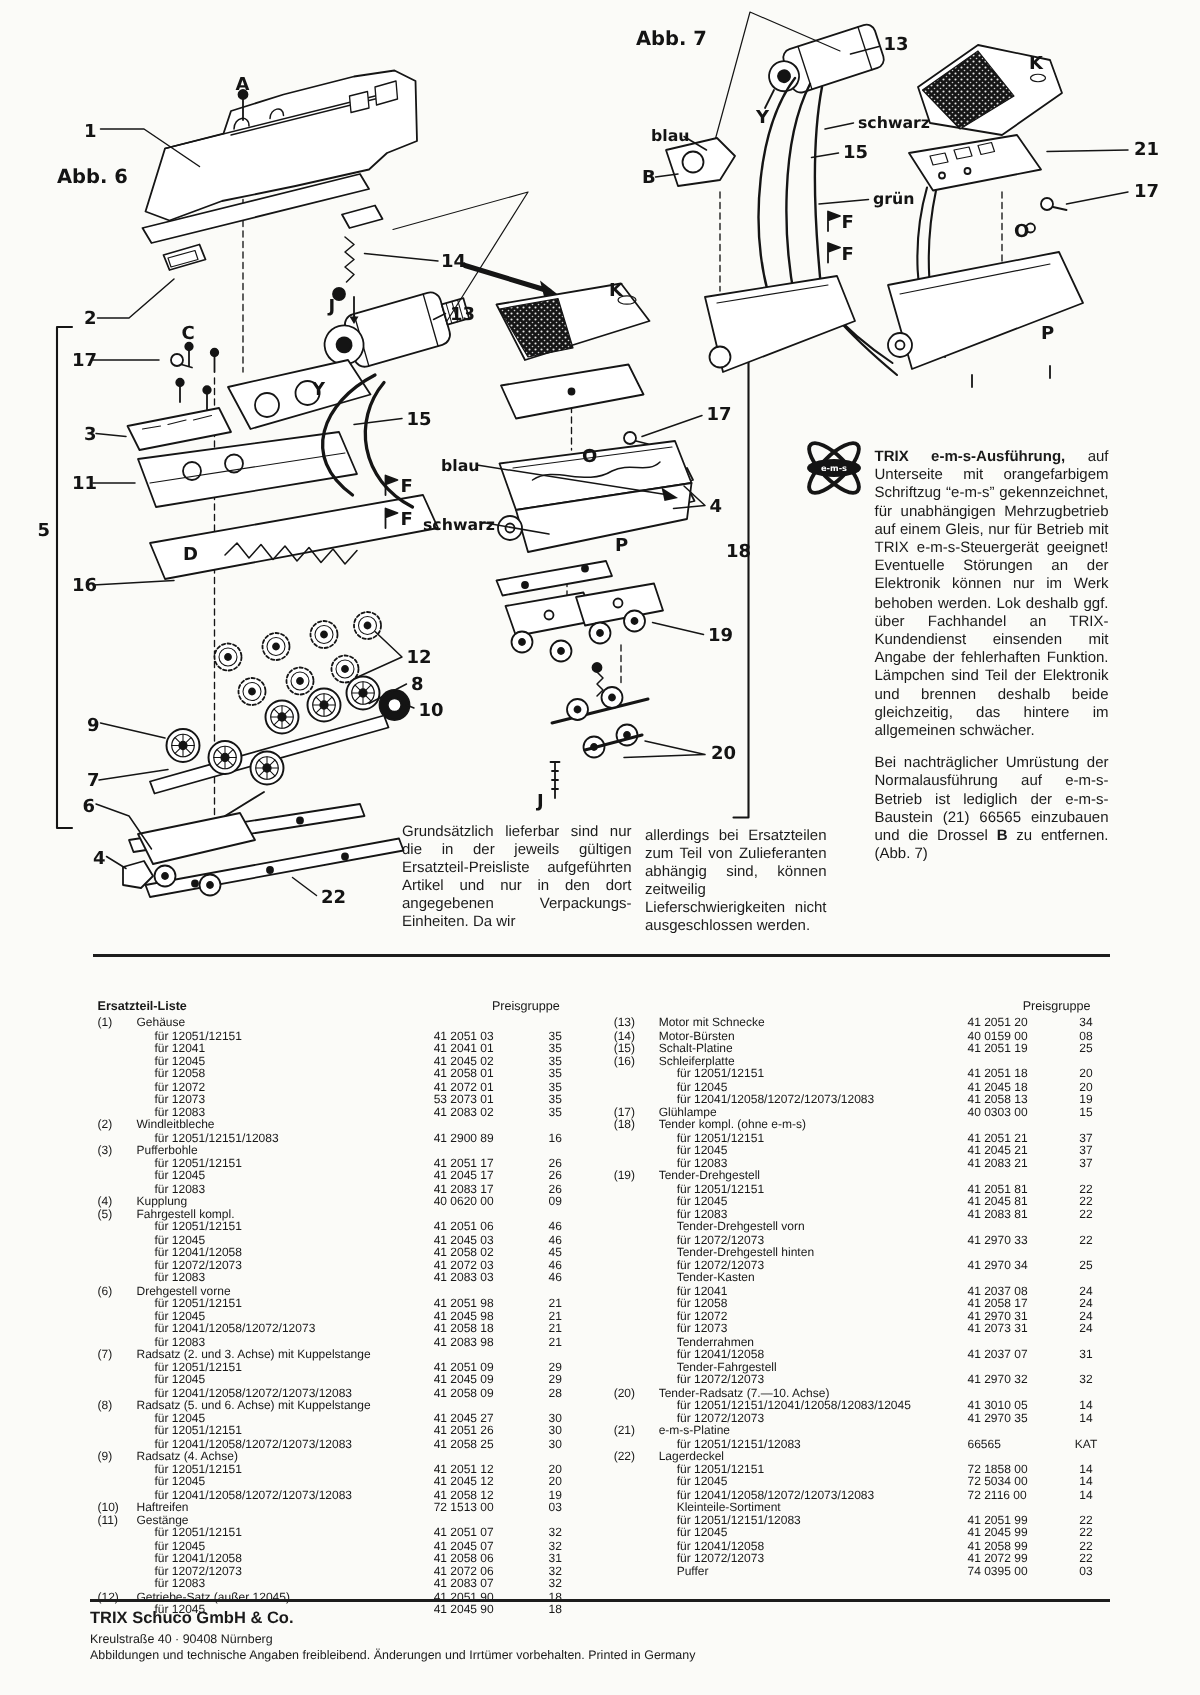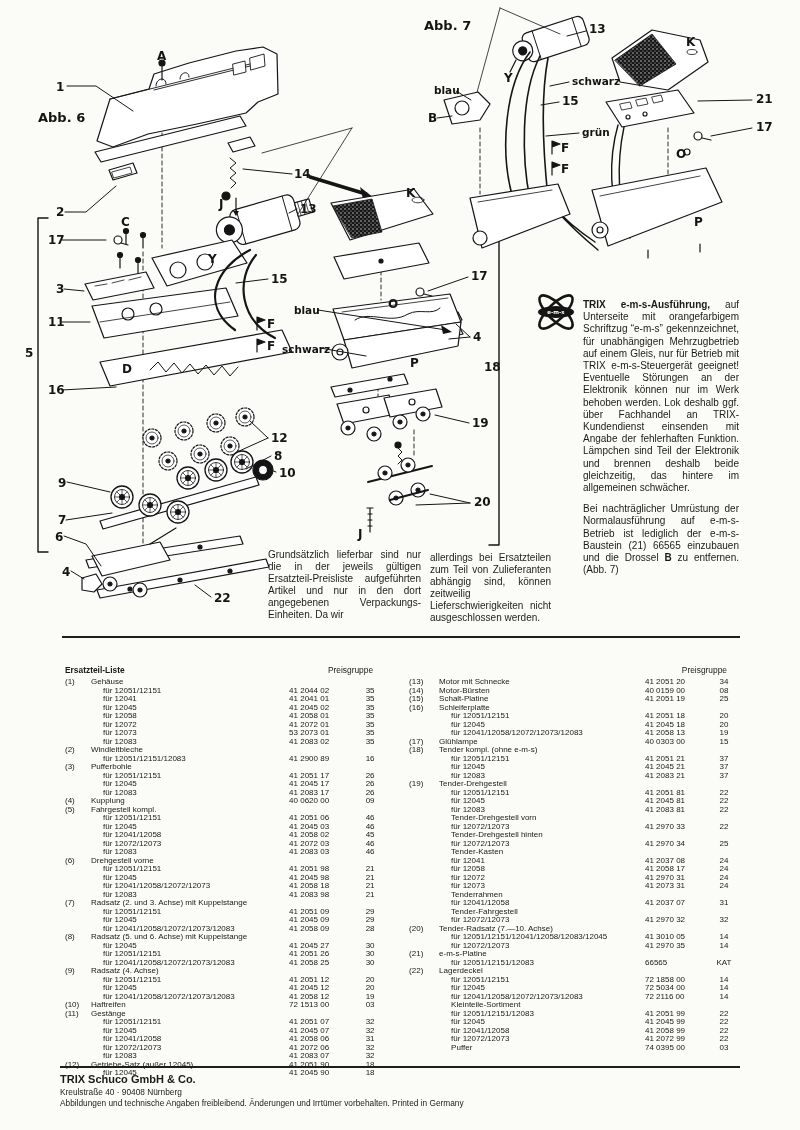--- a/index.html
+++ b/index.html
@@ -377,21 +377,21 @@
       <div id="rows-left">
           <div class="prow">
             <span class="pnum">(1)</span>
             <span class="pname">Gehäuse</span>
             <span class="part"></span>
             <span class="ppg"></span>
           </div>
           <div class="prow">
             <span class="pnum"></span>
             <span class="pname sub">für 12051/12151</span>
-            <span class="part">41 2044 02</span>
+            <span class="part">41 2051 03</span>
             <span class="ppg">35</span>
           </div>
           <div class="prow">
             <span class="pnum"></span>
             <span class="pname sub">für 12041</span>
             <span class="part">41 2041 01</span>
             <span class="ppg">35</span>
           </div>
           <div class="prow">
             <span class="pnum"></span>

